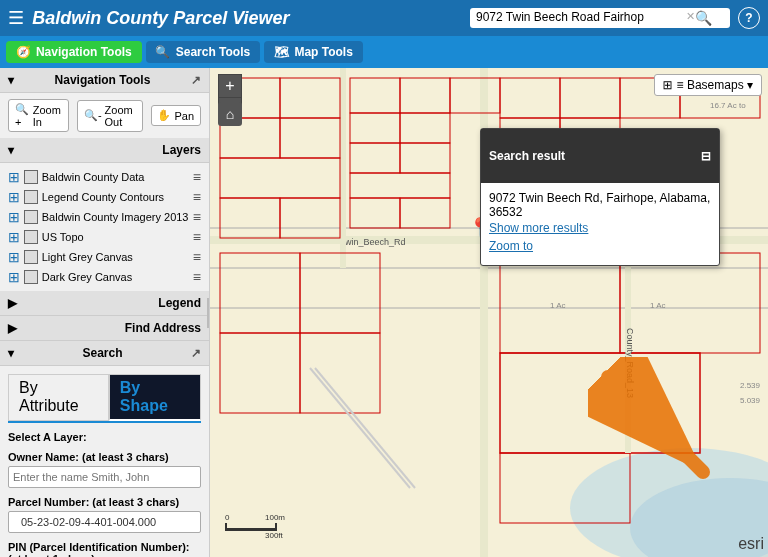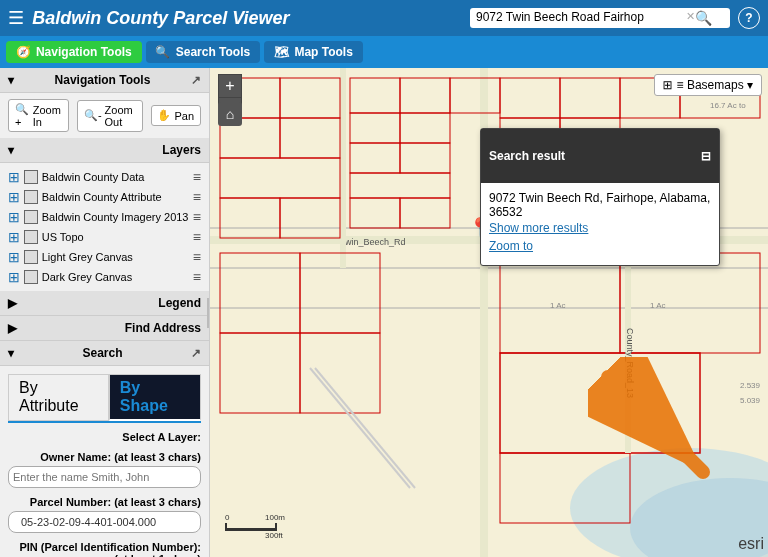--- a/index.html
+++ b/index.html
@@ -166,36 +166,36 @@
     .search-content { padding: 8px; }
     .tab-row { display: flex; gap: 0; margin-bottom: 8px; border-bottom: 2px solid #1a8ad4; }
     .tab {
       padding: 4px 10px;
       cursor: pointer;
       font-size: 16px;
       border: 1px solid #ccc;
       background: #f0f0f0;
     }
     .tab.active { color: #1a8ad4; font-weight: bold; border-bottom: 2px solid white; background: #0f172a; }
-    .form-label { font-size: 11px; font-weight: bold; margin-bottom: 3px; text-align: right; }
+    .form-label { font-size: 11px; font-weight: bold; margin-bottom: 3px; }
     .form-group { margin-bottom: 8px; }
     .form-select {
       width: 100%;
       padding: 4px;
       font-size: 12px;
       border: 1px solid #aaa;
       border-radius: 2px;
       background: white;
     }
     .form-input {
       width: 100%;
       padding: 4px;
       font-size: 11px;
       border: 1px solid #aaa;
-      border-radius: 8px;
+      border-radius: 2px;
       background: white;
       color: #aaa;
     }
 
     
     .map-area {
       flex: 1;
       position: relative;
       overflow: hidden;
       background: #f5f0e0;
@@ -393,21 +393,21 @@
     <div class="layers-content">
       <div class="layer-item">
         <span style="color:#1a6faf;font-size:14px;">⊞</span>
         <span class="layer-icon-box"></span>
         <span class="layer-name">Baldwin County Data</span>
         <span class="layer-menu">≡</span>
       </div>
       <div class="layer-item">
         <span style="color:#1a6faf;font-size:14px;">⊞</span>
         <span class="layer-icon-box"></span>
-        <span class="layer-name">Baldwin County Attribute</span>
+        <span class="layer-name">Legend County Contours</span>
         <span class="layer-menu">≡</span>
       </div>
       <div class="layer-item">
         <span style="color:#1a6faf;font-size:14px;">⊞</span>
         <span class="layer-icon-box"></span>
         <span class="layer-name">Baldwin County Imagery 2013</span>
         <span class="layer-menu">≡</span>
       </div>
       <div class="layer-item">
         <span style="color:#1a6faf;font-size:14px;">⊞</span>

